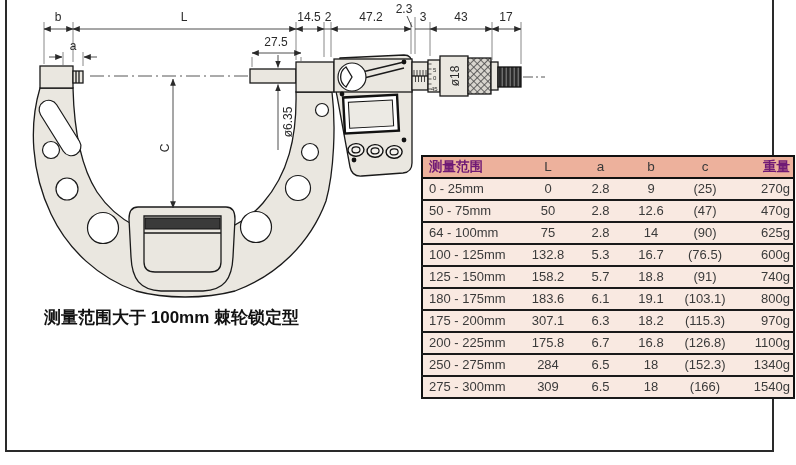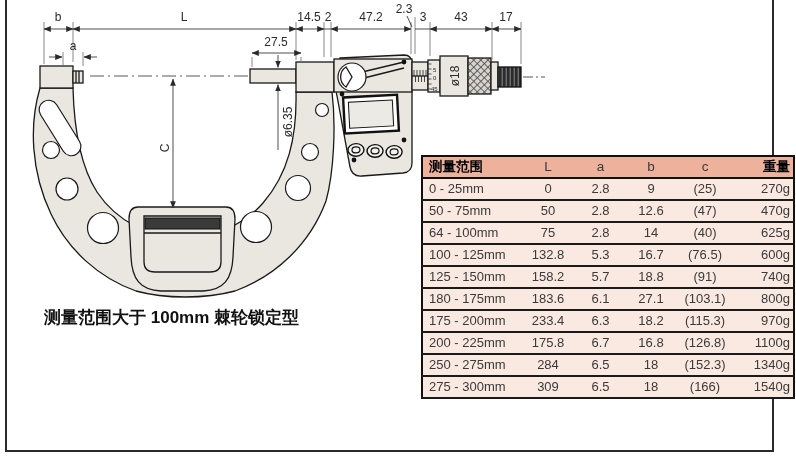--- a/index.html
+++ b/index.html
@@ -9,21 +9,21 @@
   
   .spec-table-wrap{position:absolute;left:421px;top:155px;width:337px;}
   table.spec{border-collapse:collapse;width:337px;table-layout:fixed;
              font-family:"Liberation Sans",sans-serif;}
   table.spec th,table.spec td{border-bottom:2px solid #1a1a1a;
       font-size:13px;line-height:16px;padding:2px 3px;color:#3a3a3a;
       white-space:nowrap;overflow:hidden;}
   table.spec{border:2px solid #111;}
   table.spec thead th{background:#edb19c;font-size:13.5px;
       border-bottom:2.5px solid #111;color:#3a3a3a;font-weight:normal;}
-  table.spec thead th.cn{color:#000000;font-weight:bold;}
+  table.spec thead th.cn{color:#701a75;font-weight:bold;}
   table.spec tbody td{background:#f9e9e1;}
   
   table.spec th:nth-child(1),table.spec td:nth-child(1){width:88px;text-align:left;padding-left:6px;}
   table.spec th:nth-child(2),table.spec td:nth-child(2){width:50px;text-align:center;}
   table.spec th:nth-child(3),table.spec td:nth-child(3){width:43px;text-align:center;}
   table.spec th:nth-child(4),table.spec td:nth-child(4){width:46px;text-align:center;}
   table.spec th:nth-child(5),table.spec td:nth-child(5){width:50px;text-align:center;}
   table.spec th:nth-child(6),table.spec td:nth-child(6){width:54px;text-align:right;}
   
   .ln{stroke:#1a1a1a;stroke-width:1.3;fill:none;}
@@ -248,21 +248,21 @@
           <td>2.8</td>
           <td>12.6</td>
           <td>(47)</td>
           <td>470g</td>
         </tr>
         <tr>
           <td>64 - 100mm</td>
           <td>75</td>
           <td>2.8</td>
           <td>14</td>
-          <td>(40)</td>
+          <td>(90)</td>
           <td>625g</td>
         </tr>
         <tr>
           <td>100 - 125mm</td>
           <td>132.8</td>
           <td>5.3</td>
           <td>16.7</td>
           <td>(76.5)</td>
           <td>600g</td>
         </tr>
@@ -271,27 +271,27 @@
           <td>158.2</td>
           <td>5.7</td>
           <td>18.8</td>
           <td>(91)</td>
           <td>740g</td>
         </tr>
         <tr>
           <td>180 - 175mm</td>
           <td>183.6</td>
           <td>6.1</td>
-          <td>27.1</td>
+          <td>19.1</td>
           <td>(103.1)</td>
           <td>800g</td>
         </tr>
         <tr>
           <td>175 - 200mm</td>
-          <td>233.4</td>
+          <td>307.1</td>
           <td>6.3</td>
           <td>18.2</td>
           <td>(115.3)</td>
           <td>970g</td>
         </tr>
         <tr>
           <td>200 - 225mm</td>
           <td>175.8</td>
           <td>6.7</td>
           <td>16.8</td>

